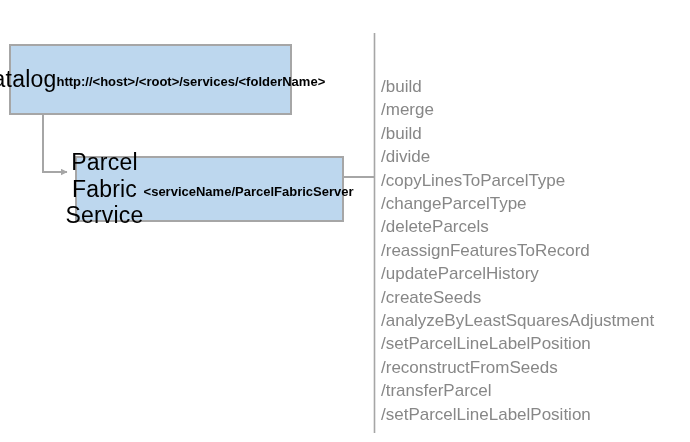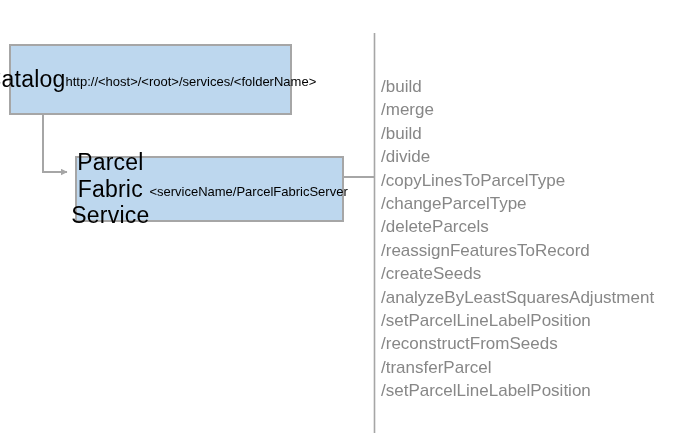--- a/index.html
+++ b/index.html
@@ -34,20 +34,21 @@
     font-size: 23px;
     color: var(--box-text);
     line-height: 1.15;
     letter-spacing: 0.2px;
   }
   .node-box .subtitle {
     font-size: 13px;
     color: var(--box-text);
     margin-top: 4px;
     letter-spacing: 0px;
+    font-weight: bold;
   }
   #catalog-box {
     left: 9px;
     top: 44px;
     width: 283px;
     height: 71px;
   }
   #service-box {
     left: 75px;
     top: 156px;
@@ -106,20 +107,21 @@
 
   <div class="endpoint-list">
       <div class="endpoint">/build</div>
       <div class="endpoint">/merge</div>
       <div class="endpoint">/build</div>
       <div class="endpoint">/divide</div>
       <div class="endpoint">/copyLinesToParcelType</div>
       <div class="endpoint">/changeParcelType</div>
       <div class="endpoint">/deleteParcels</div>
       <div class="endpoint">/reassignFeaturesToRecord</div>
+      <div class="endpoint">/updateParcelHistory</div>
       <div class="endpoint">/createSeeds</div>
       <div class="endpoint">/analyzeByLeastSquaresAdjustment</div>
       <div class="endpoint">/setParcelLineLabelPosition</div>
       <div class="endpoint">/reconstructFromSeeds</div>
       <div class="endpoint">/transferParcel</div>
       <div class="endpoint">/setParcelLineLabelPosition</div>
     </div>
 
 </div>
 

